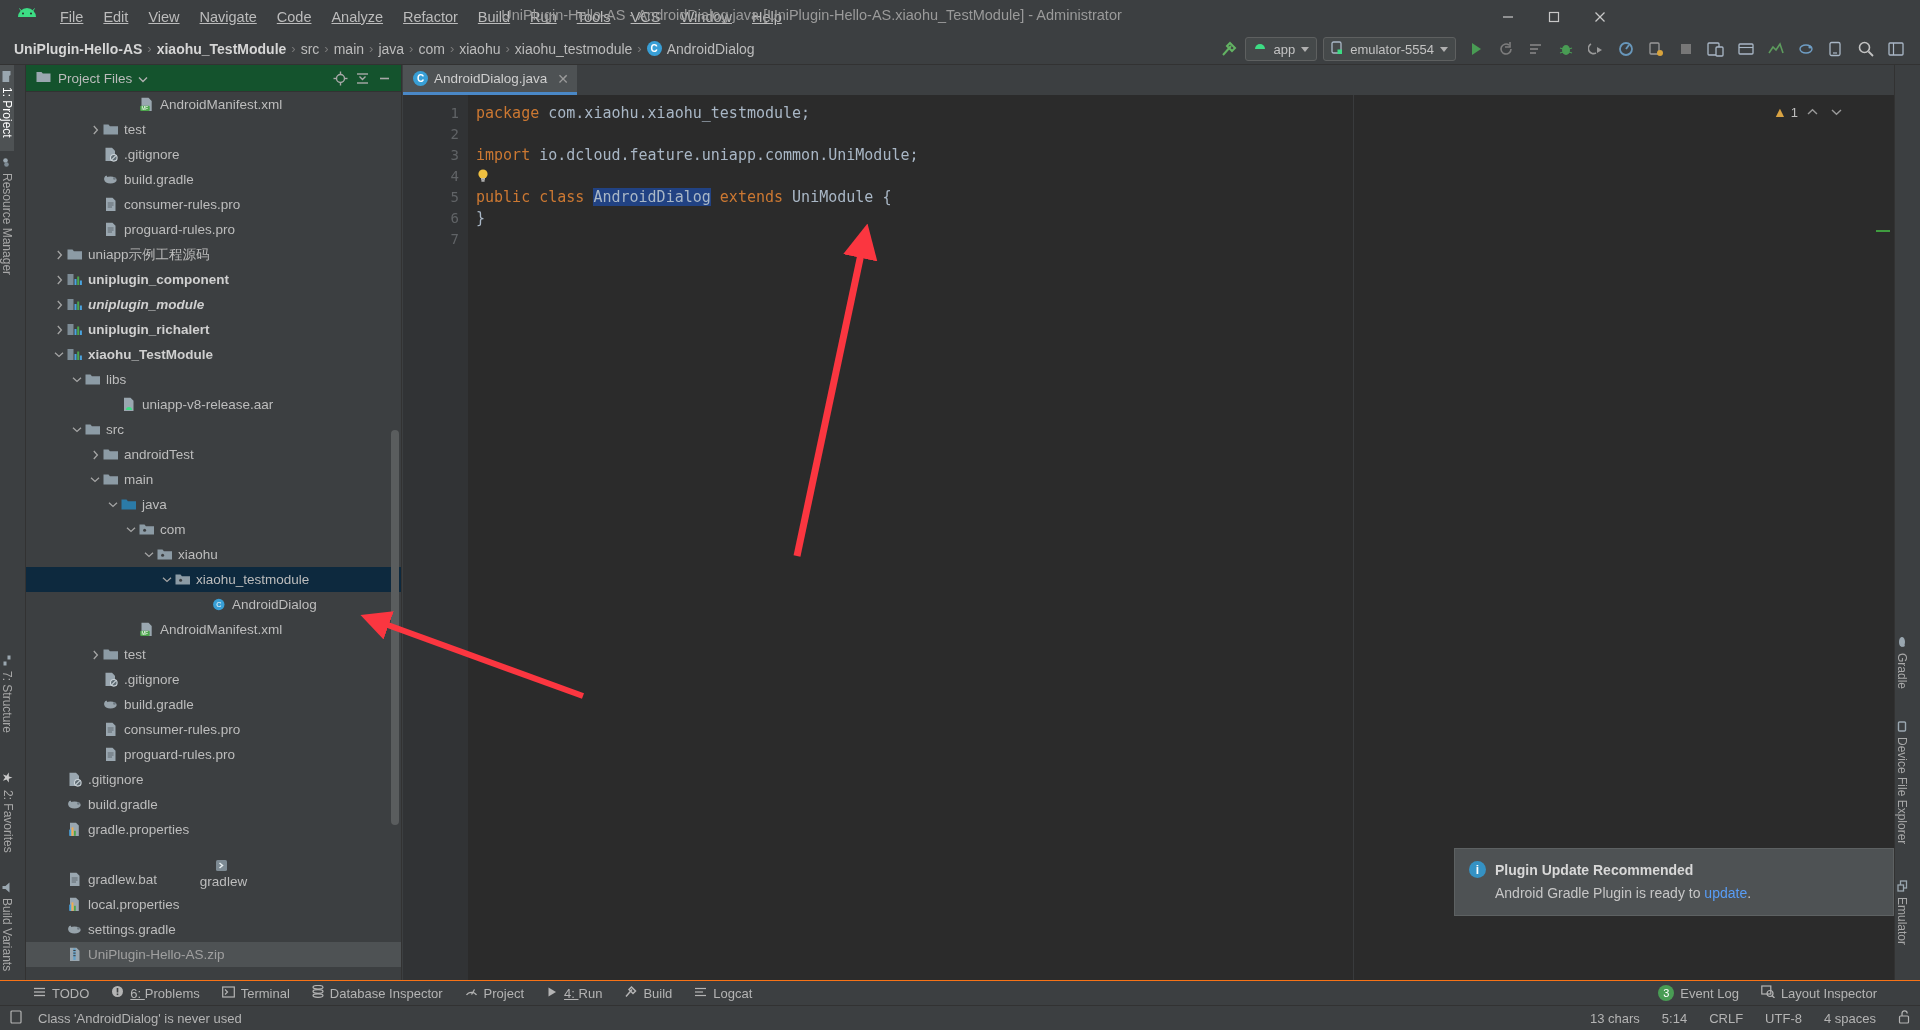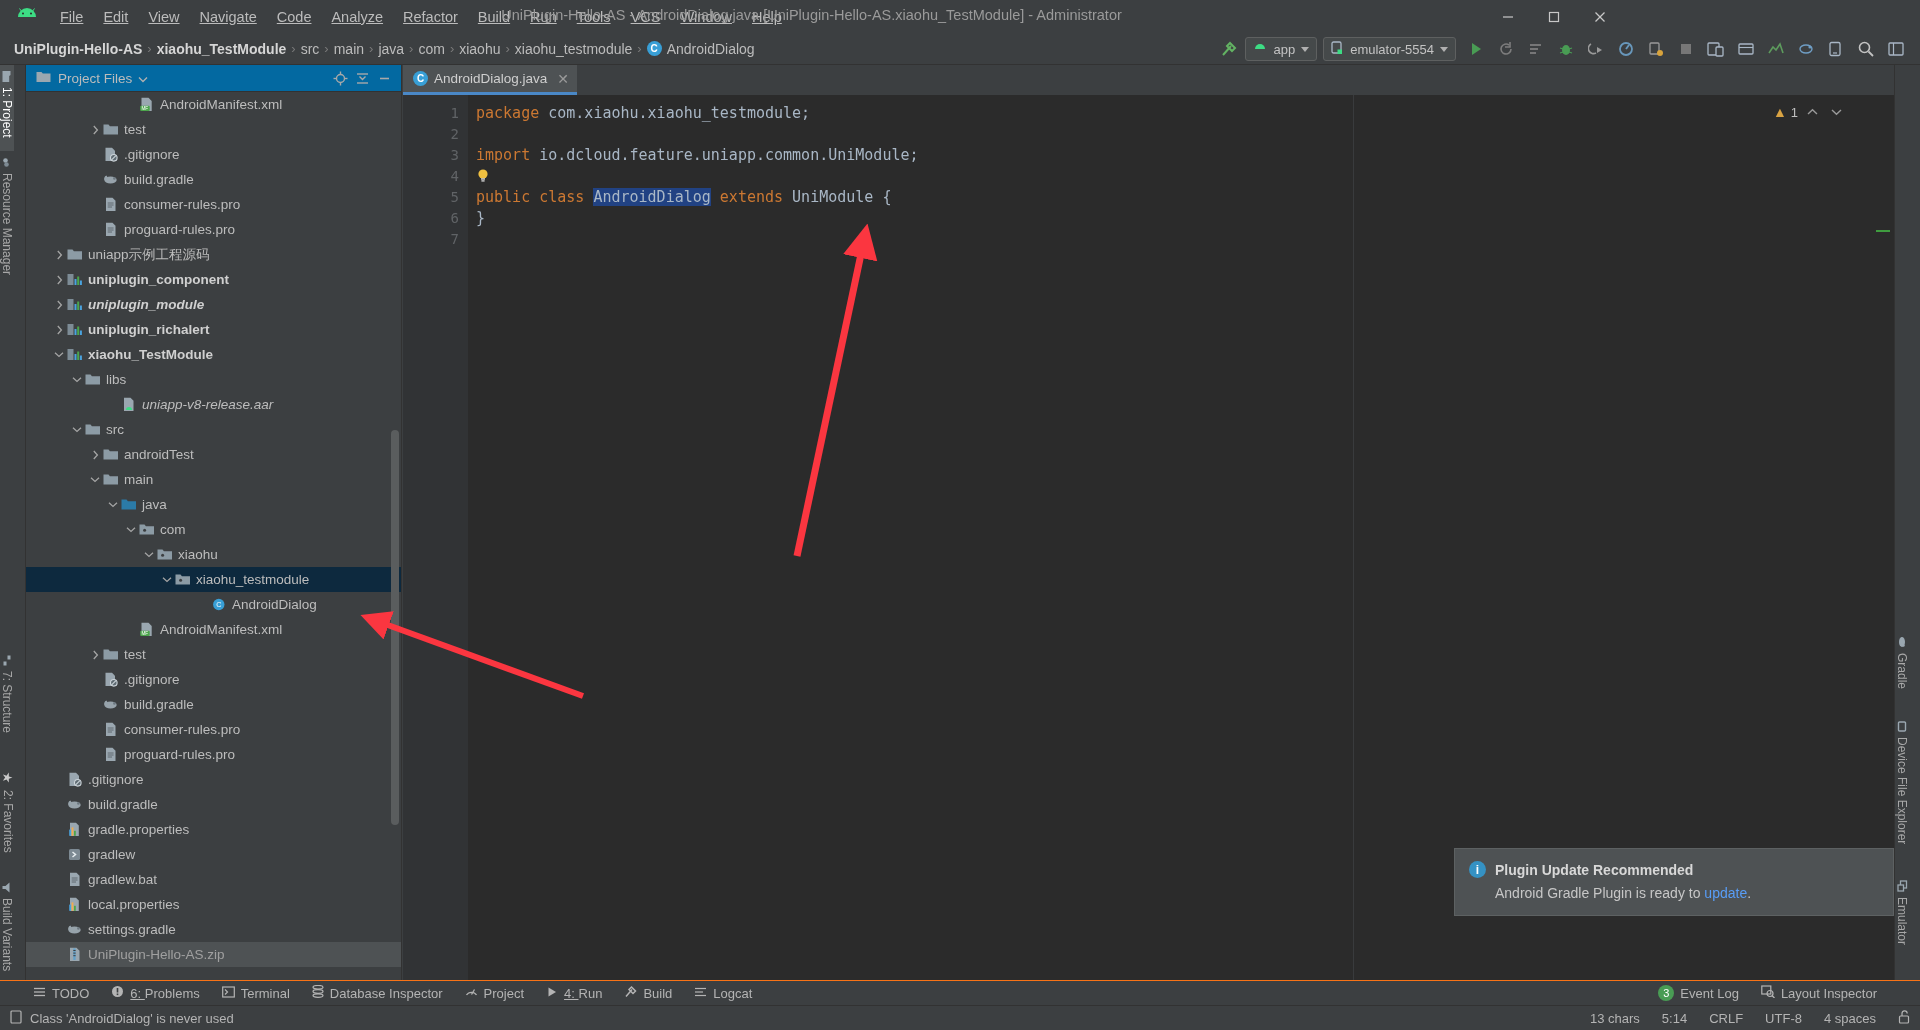--- a/index.html
+++ b/index.html
@@ -74,21 +74,21 @@
   }
   .rtabwrap { position:absolute; bottom:0; left:0; width:26px; }
 
   
   .projpanel {
     position:absolute; left:26px; top:65px; width:376px; height:915px;
     background:#3c3f41; border-right:1px solid #323232;
   }
   .projhdr {
     height:27px; display:flex; align-items:center; padding:0 6px 0 10px;
-    border-bottom:1px solid #323232; background:#0369a1;
+    border-bottom:1px solid #323232; background:#14532d;
   }
   .projhdr .ttl { font-size:13.5px; color:#bcbcbc; margin-left:7px; }
   .projhdr .sp { flex:1; }
   .hdr-ico { width:22px;height:22px;display:flex;align-items:center;justify-content:center;color:#a9a9a9; }
 
   .tree { position:absolute; top:27px; left:0; right:0; bottom:0; overflow:hidden; }
   .trow {
     height:25px; display:flex; align-items:center; white-space:nowrap;
     font-size:13.5px; color:#bdbdbd; padding-right:6px;
   }
@@ -155,21 +155,21 @@
   .twb {
     display:flex; align-items:center; gap:6px; padding:0 11px; font-size:13px; color:#b4b4b4;
     height:25px; white-space:nowrap;
   }
   .twb u { text-decoration:underline; }
   .statusbar {
     position:absolute; left:0; bottom:0; width:1920px; height:25px;
     background:#3c3f41; display:flex; align-items:center; font-size:13px; color:#b4b4b4;
     border-top:1px solid #323232;
   }
-  .sb-left { display:flex; align-items:center; gap:8px; padding-left:10px; }
+  .sb-left { display:flex; align-items:center; gap:16px; padding-left:10px; }
   .sb-right { position:absolute; right:10px; display:flex; align-items:center; gap:22px;justify-content:flex-end; }
   .badge3 {
     width:16px;height:16px;border-radius:50%;background:#499c54;color:#fff;font-size:11px;
     display:inline-flex;align-items:center;justify-content:center;
   }
 
   
   .anno { position:absolute; left:0; top:0; width:1920px; height:1030px; pointer-events:none; }
 </style>
 </head>
@@ -643,21 +643,21 @@
               <path d="M1 1.8 L5 5.4 L9 1.8" stroke="#a5a5a5" stroke-width="1.3" fill="none"></path>
             </svg>
           </span>
           <span class="ticon">
             <svg width="16" height="15" viewBox="0 0 16 15">
               <path d="M0.5 2.5 h5 l1.4 1.7 h8.1 v8.3 h-14.5 z" fill="#8c9ba5"></path>
             </svg>
           </span>
           <span class="tlabel">libs</span>
         </div>
-        <div class="trow" style="padding-left: 80px; font-style: italic;">
+        <div class="trow" style="padding-left: 80px;">
           <span class="arrow"></span>
           <span class="ticon">
             <svg width="16" height="15" viewBox="0 0 16 15">
               <path d="M3 0.8 h6.5 l3 3 v10.2 h-9.5 z" fill="#9aa7b0"></path>
               <path d="M5 13 h6 a3 3 0 0 0 -6 0 z" fill="#3ddc84"></path>
             </svg>
           </span>
           <span class="tlabel">uniapp-v8-release.aar</span>
         </div>
         <div class="trow" style="padding-left: 44px;">
@@ -861,21 +861,21 @@
           <span class="ticon">
             <svg width="16" height="15" viewBox="0 0 16 15">
               <path d="M3 0.8 h6 l2.8 2.8 v10.4 h-8.8 z" fill="#9aa7b0"></path>
               <rect x="2.2" y="7.6" width="1.8" height="6.2" fill="#4aa3df"></rect>
               <rect x="4.6" y="5.4" width="1.8" height="8.4" fill="#f0ad4e"></rect>
               <rect x="7" y="8.8" width="1.8" height="5" fill="#4ca64c"></rect>
             </svg>
           </span>
           <span class="tlabel">gradle.properties</span>
         </div>
-        <div class="trow" style="padding-left: 26px;">
+        <div class="trow" style="padding-left: 26px; flex-direction: column;">
           <span class="arrow"></span>
           <span class="ticon">
             <svg width="16" height="15" viewBox="0 0 16 15">
               <rect x="2" y="2" width="11" height="11" rx="1.6" fill="#7d8a93"></rect>
               <path d="M5.5 5 L8.5 7.5 L5.5 10" stroke="#e6ecef" stroke-width="1.5" fill="none"></path>
             </svg>
           </span>
           <span class="tlabel">gradlew</span>
         </div>
         <div class="trow" style="padding-left: 26px;">

